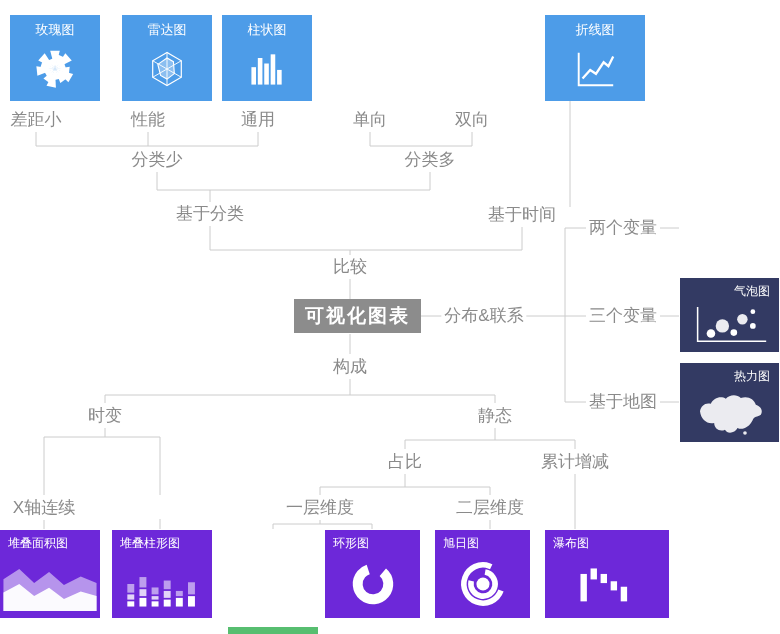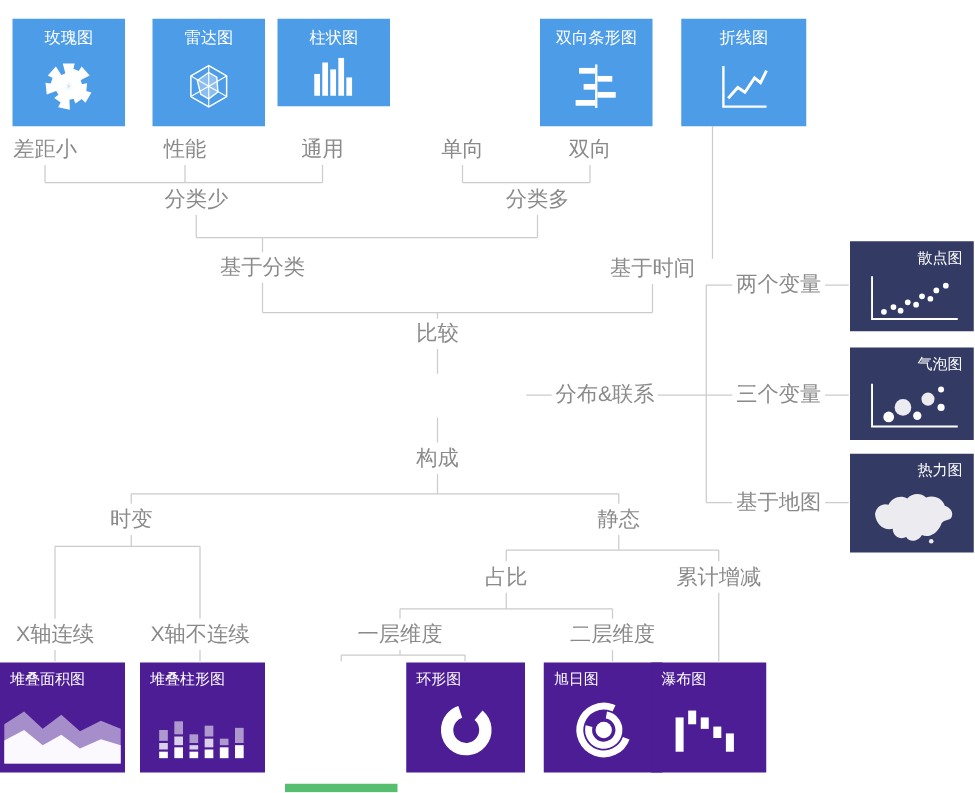--- a/index.html
+++ b/index.html
@@ -3,21 +3,21 @@
 <meta charset="utf-8">
 <style>
   * { margin:0; padding:0; box-sizing:border-box; }
   body { font-family:"Liberation Sans","DejaVu Sans",sans-serif; background:#fff; }
   .canvas { position:relative; width:780px; height:634px; background:#fff; overflow:hidden; }
 
   .connectors { position:absolute; left:0; top:0; }
 
   .chart-card { position:absolute; display:flex; flex-direction:column; align-items:center; color:#fff; }
   .card-blue  { background:#4D9CE8; }
-  .card-green { background:#4c1d95; }
+  .card-green { background:#6d28d9; }
   .card-navy  { background:#333A63; }
 
   .card-label { font-size:13px; padding-top:7px; line-height:1.2; white-space:nowrap; }
   .card-green .card-label { align-self:flex-start; padding:6px 0 0 8px; font-size:12px; }
   .card-navy  .card-label { align-self:flex-end; padding:6px 9px 0 0; font-size:12px; }
   .card-icon  { flex:1; display:flex; align-items:center; justify-content:center; width:100%; }
 
   .node { position:absolute; transform:translateX(-50%); white-space:nowrap;
           color:#8A8A8A; font-size:17px; line-height:24px; background:#fff; padding:0 3px; }
 
@@ -79,47 +79,34 @@
     <div class="card-label">雷达图</div>
     <div class="card-icon">
       <svg viewBox="0 0 48 48" width="44" height="44" fill="none" stroke="#fff">
         <polygon points="24,6 8.4,15 8.4,33 24,42 39.6,33 39.6,15" stroke-width="1.3"></polygon>
         <path d="M24,24L24,6 M24,24L8.4,15 M24,24L8.4,33 M24,24L24,42 M24,24L39.6,33 M24,24L39.6,15" stroke-width="1"></path>
         <polygon points="24,12 14,19 17,31 24,35 32,29 31,16" fill="rgba(255,255,255,0.35)" stroke-width="1.2"></polygon>
       </svg>
     </div>
   </div>
 
-  <div class="chart-card card-blue" style="left:222px;top:15px;width:90px;height:70px">
+  <div class="chart-card card-blue" style="left:222px;top:15px;width:90px;height:86px">
     <div class="card-label">柱状图</div>
     <div class="card-icon">
       <svg viewBox="0 0 48 48" width="44" height="44" fill="#fff">
         <rect x="7" y="22" width="5" height="19"></rect>
         <rect x="14" y="12" width="5" height="29"></rect>
         <rect x="21" y="18" width="5" height="23"></rect>
         <rect x="28" y="8" width="5" height="33"></rect>
         <rect x="35" y="25" width="5" height="16"></rect>
       </svg>
     </div>
   </div>
 
 
-  <div class="chart-card card-blue" style="left:432px;top:15px;width:90px;height:86px">
-    <div class="card-label">双向条形图</div>
-    <div class="card-icon">
-      <svg viewBox="0 0 48 48" width="44" height="44" fill="#fff">
-        <rect x="23" y="5" width="2" height="38"></rect>
-        <rect x="9" y="8" width="14" height="5"></rect>
-        <rect x="25" y="15" width="13" height="5"></rect>
-        <rect x="13" y="22" width="10" height="5"></rect>
-        <rect x="25" y="29" width="16" height="5"></rect>
-        <rect x="6" y="36" width="17" height="5"></rect>
-      </svg>
-    </div>
-  </div>
 
   <div class="chart-card card-blue" style="left:545px;top:15px;width:100px;height:86px">
     <div class="card-label">折线图</div>
     <div class="card-icon">
       <svg viewBox="0 0 48 48" width="46" height="46" fill="none" stroke="#fff">
         <path d="M7,7V41H43" stroke-width="2"></path>
         <path d="M11,34L19,25L25,29L33,17L38,21L43,11" stroke-width="2.4"></path>
       </svg>
     </div>
   </div>
@@ -138,44 +125,25 @@
   <span class="node" style="left:484px;top:304px">分布&amp;联系</span>
   <span class="node" style="left:623px;top:216px">两个变量</span>
   <span class="node" style="left:623px;top:304px">三个变量</span>
   <span class="node" style="left:623px;top:390px">基于地图</span>
   <span class="node" style="left:350px;top:355px">构成</span>
   <span class="node" style="left:105px;top:404px">时变</span>
   <span class="node" style="left:495px;top:404px">静态</span>
   <span class="node" style="left:405px;top:450px">占比</span>
   <span class="node" style="left:575px;top:450px">累计增减</span>
   <span class="node" style="left:44px;top:496px">X轴连续</span>
-  <span class="node" style="left:160px;top:496px">X轴不连续</span>
   <span class="node" style="left:320px;top:496px">一层维度</span>
   <span class="node" style="left:490px;top:496px">二层维度</span>
 
-
-  <div class="chart-card card-navy" style="left:680px;top:193px;width:99px;height:72px">
-    <div class="card-label">散点图</div>
-    <div class="card-icon">
-      <svg viewBox="0 0 84 46" width="80" height="44" fill="none">
-        <path d="M8,4V40H80" stroke="#fff" stroke-width="1.6"></path>
-        <g fill="#fff">
-          <circle cx="18" cy="34" r="2.4"></circle>
-            <circle cx="26" cy="30" r="2.4"></circle>
-          <circle cx="32" cy="33" r="2.4"></circle>
-            <circle cx="38" cy="26" r="2.4"></circle>
-          <circle cx="45" cy="28" r="2.4"></circle>
-            <circle cx="50" cy="21" r="2.4"></circle>
-          <circle cx="57" cy="23" r="2.4"></circle>
-            <circle cx="62" cy="16" r="2.4"></circle>
-          <circle cx="70" cy="12" r="2.4"></circle>
-        </g>
-      </svg>
-    </div>
-  </div>
+  <div class="root-node">可视化图表</div>
+
 
   <div class="chart-card card-navy" style="left:680px;top:278px;width:99px;height:74px">
     <div class="card-label">气泡图</div>
     <div class="card-icon">
       <svg viewBox="0 0 84 46" width="80" height="44" fill="none">
         <path d="M8,4V40H80" stroke="#fff" stroke-width="1.6"></path>
         <g fill="#fff">
           <circle cx="22" cy="32" r="4.5"></circle>
             <circle cx="34" cy="24" r="7" opacity=".9"></circle>
           <circle cx="46" cy="31" r="3.5"></circle>
@@ -245,21 +213,21 @@
     <div class="card-label">旭日图</div>
     <div class="card-icon">
       <svg viewBox="0 0 60 60" width="56" height="56" fill="none" stroke="#fff">
         <circle cx="30" cy="30" r="7" fill="#fff" stroke="none"></circle>
         <circle cx="30" cy="30" r="13" stroke-width="6" stroke-dasharray="62 20" transform="rotate(-80 30 30)"></circle>
         <circle cx="30" cy="30" r="20.5" stroke-width="6" stroke-dasharray="98 31" transform="rotate(20 30 30)"></circle>
       </svg>
     </div>
   </div>
 
-  <div class="chart-card card-green" style="left:521px;top:530px;width:92px;height:88px">
+  <div class="chart-card card-green" style="left:545px;top:530px;width:124px;height:88px">
     <div class="card-label">瀑布图</div>
     <div class="card-icon">
       <svg viewBox="0 0 70 50" width="64" height="46" fill="#fff">
         <rect x="6" y="14" width="7" height="30"></rect>
         <rect x="17" y="8" width="7" height="12"></rect>
         <rect x="28" y="14" width="7" height="10"></rect>
         <rect x="39" y="22" width="7" height="10"></rect>
         <rect x="50" y="28" width="7" height="16"></rect>
       </svg>
     </div>

